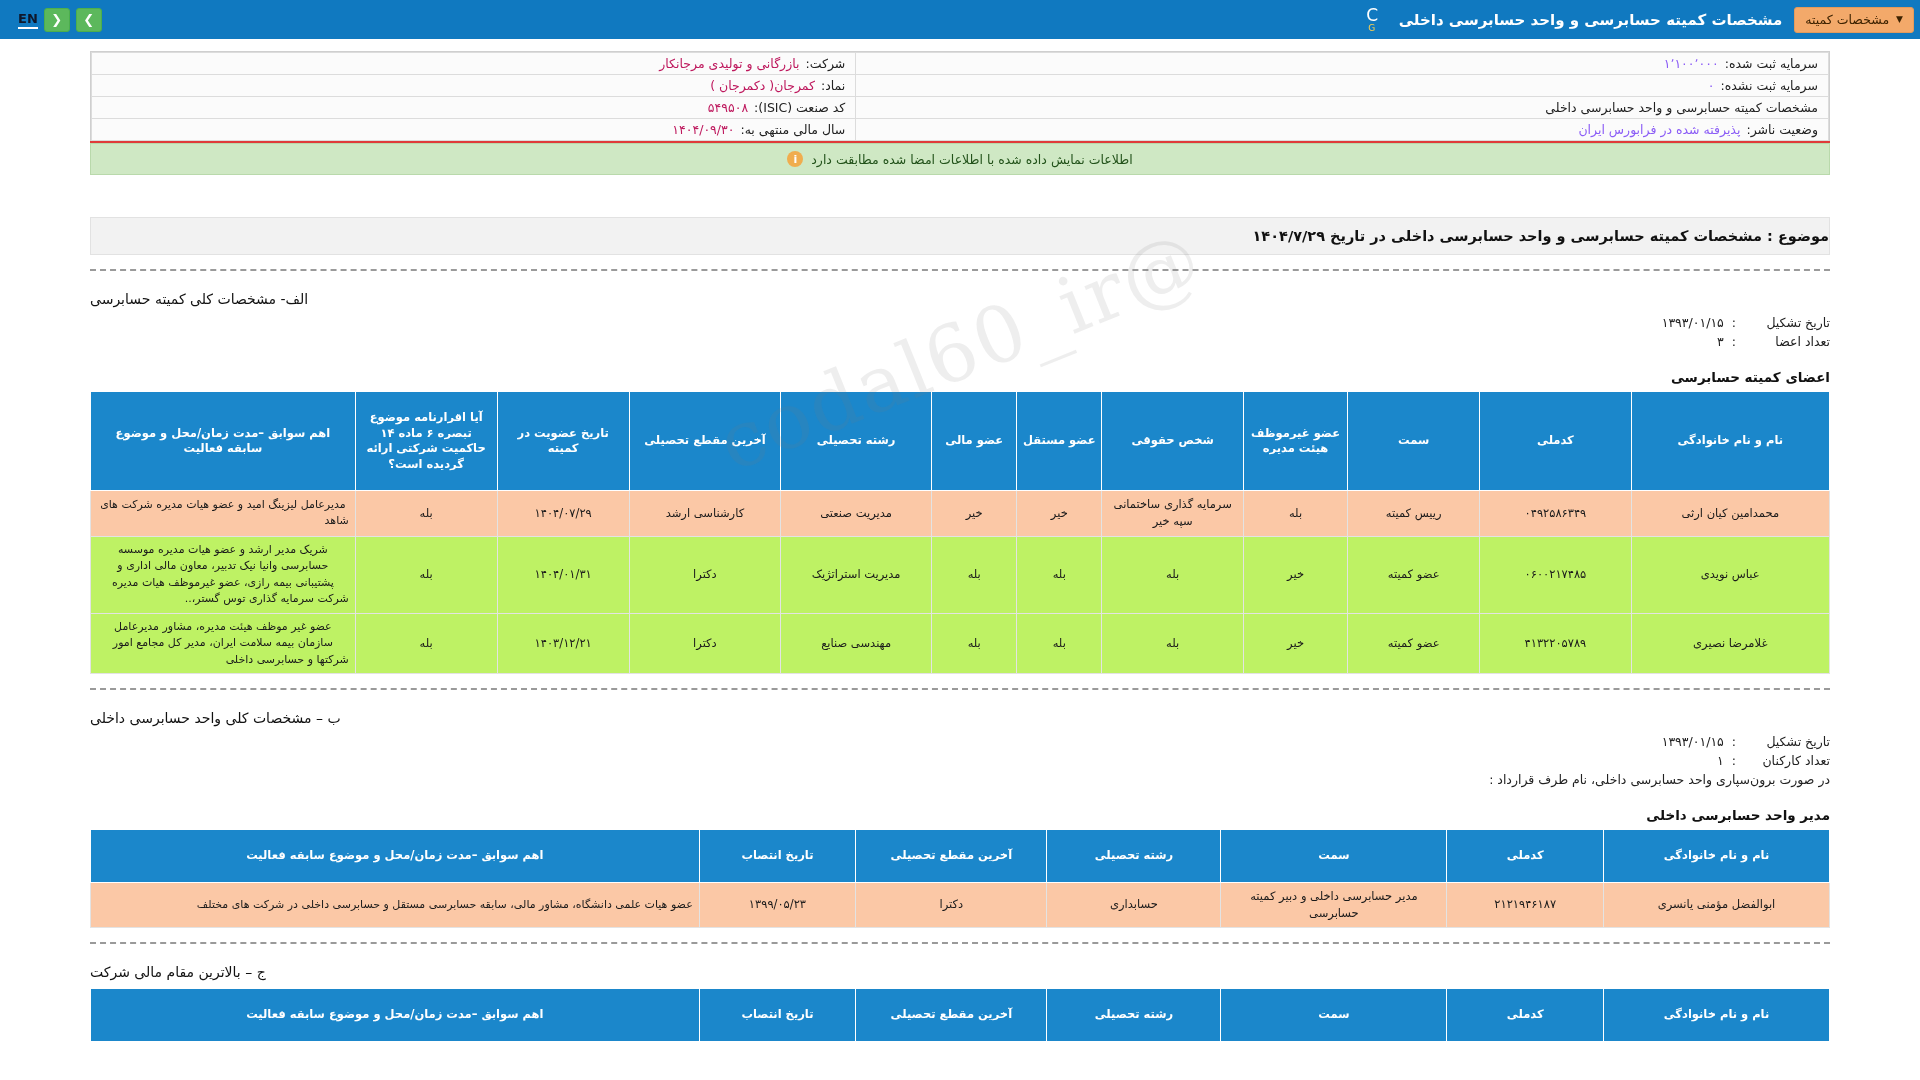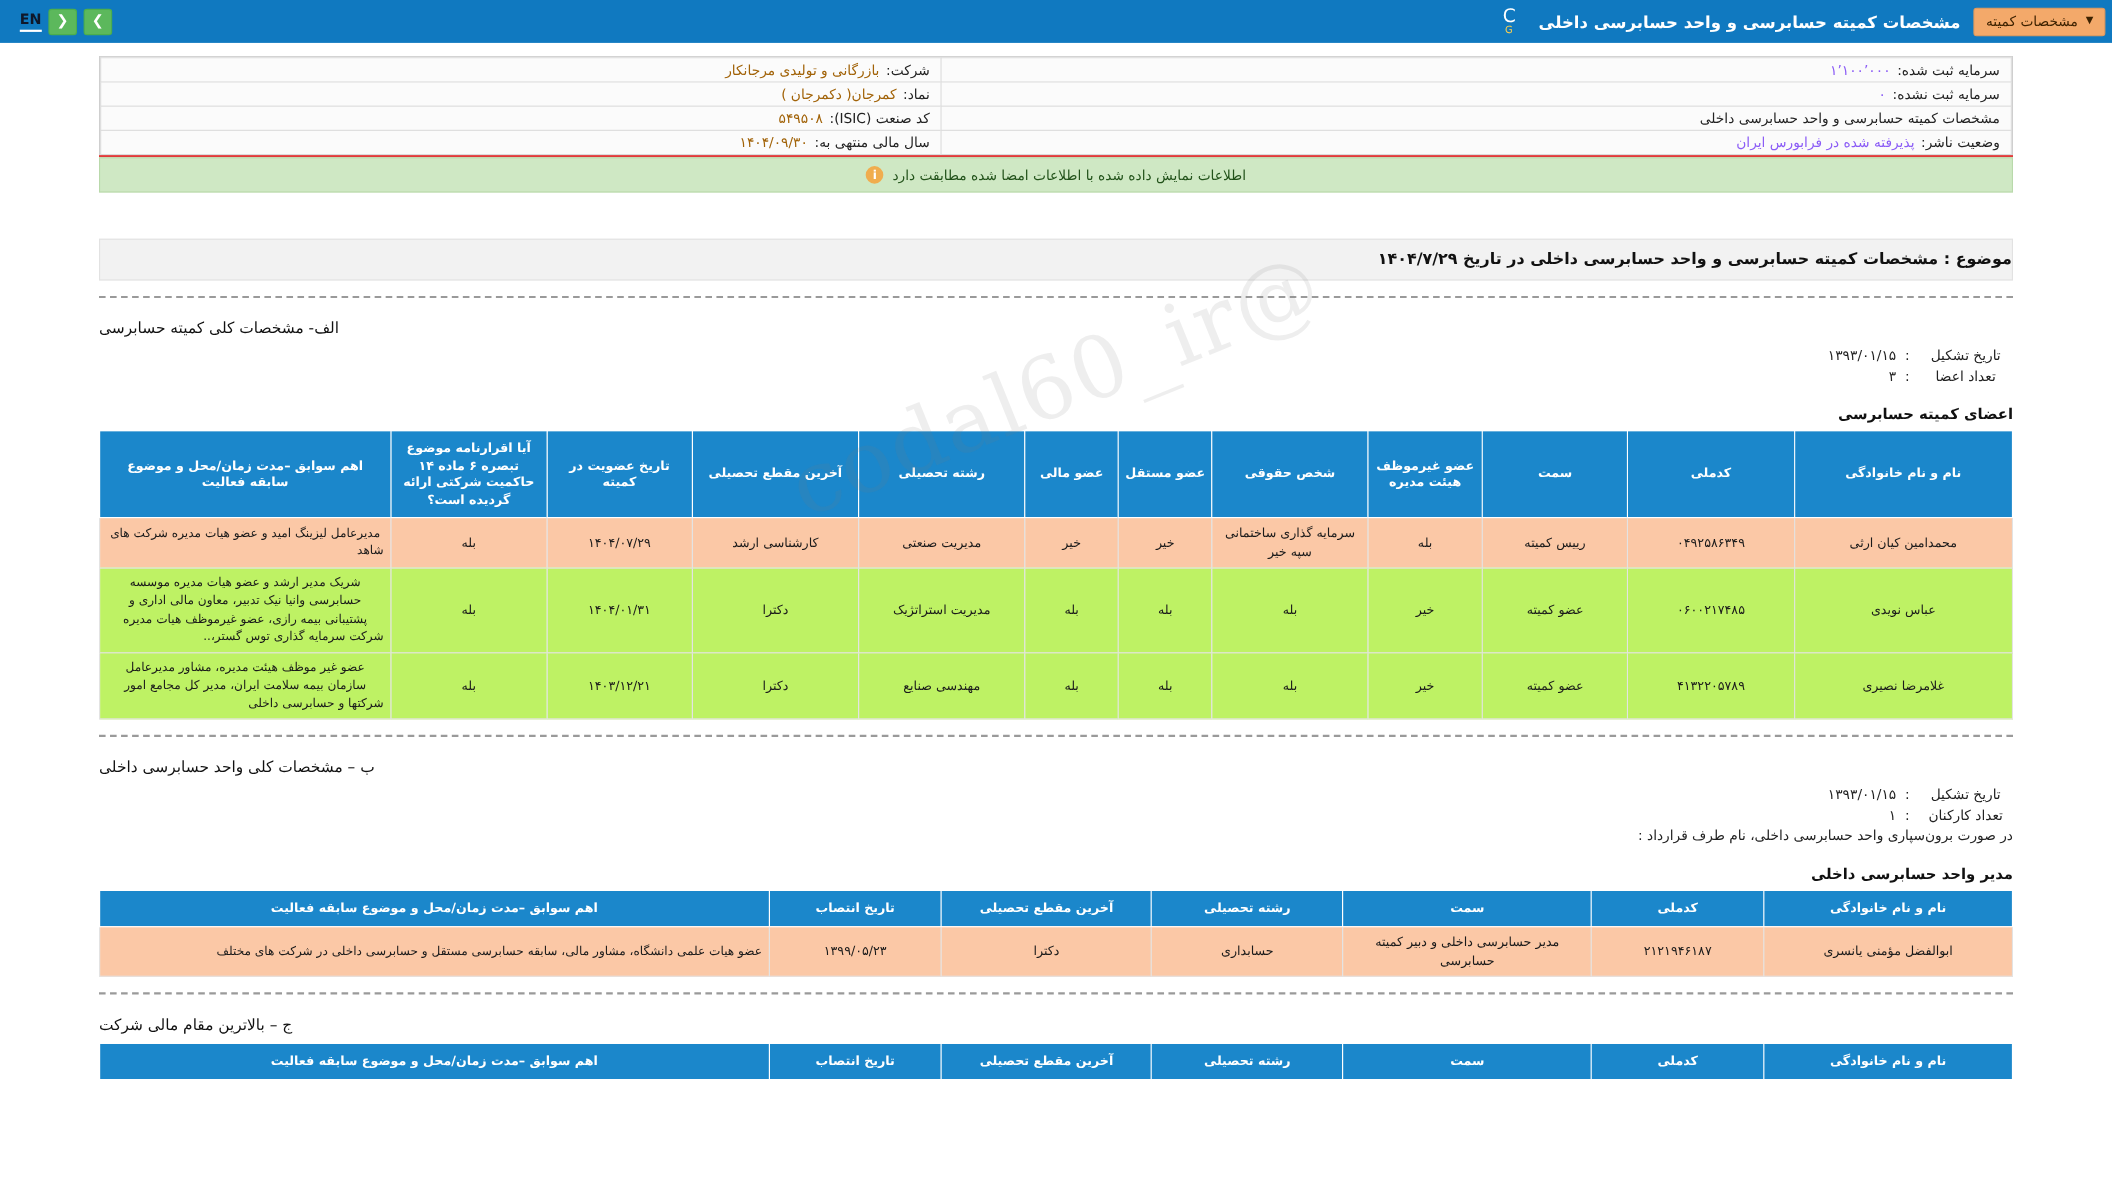--- a/index.html
+++ b/index.html
@@ -93,21 +93,21 @@
   }
   table.info td {
     border: 1px solid #dcdcdc;
     padding: 3px 10px;
     height: 22px;
     background: #fbfbfb;
     white-space: nowrap;
   }
   .lbl { color: #222; }
   .val-blue { color: #8b5cf6; }
-  .val-orange { color: #a16207; }
+  .val-orange { color: #be185d; }
   .col-r { width: 44%; text-align: right; }
   .col-l { width: 56%; text-align: right; }
   .cell-inner { display: flex; gap: 6px; }
   .redline { height: 2px; background: #e03a3a; margin: 0 90px; }
 
   .notice {
     margin: 0 90px;
     background: #cfe8c4;
     border: 1px solid #b9d9ab;
     color: #22521a;
@@ -149,21 +149,21 @@
     font-weight: normal;
     color: #111;
   }
   .kv-lines {
     margin: 8px 90px 0 90px;
     text-align: right;
     font-size: 12.5px;
     color: #222;
   }
   .kv-lines .row { margin: 4px 0; }
-  .kv-lines .k { display: inline-block; min-width: 86px; text-align: center; }
+  .kv-lines .k { display: inline-block; min-width: 86px; }
   .kv-lines .sep { margin: 0 4px; }
 
   .sub-title {
     margin: 20px 90px 6px 90px;
     text-align: right;
     font-size: 13.5px;
     font-weight: bold;
     color: #111;
   }
 
@@ -172,21 +172,21 @@
     margin: 0 90px;
     width: calc(100% - 180px);
     border-collapse: collapse;
     font-size: 11.5px;
     table-layout: fixed;
   }
   table.grid th {
     background: #1b87cb;
     color: #fff;
     border: 1px solid #ffffff;
-    padding: 8px 5px;
+    padding: 18px 5px;
     font-weight: bold;
     line-height: 1.35;
     vertical-align: middle;
     text-align: center;
   }
   table.grid td {
     border: 1px solid #e3e3e3;
     padding: 5px 6px;
     vertical-align: middle;
     text-align: center;

